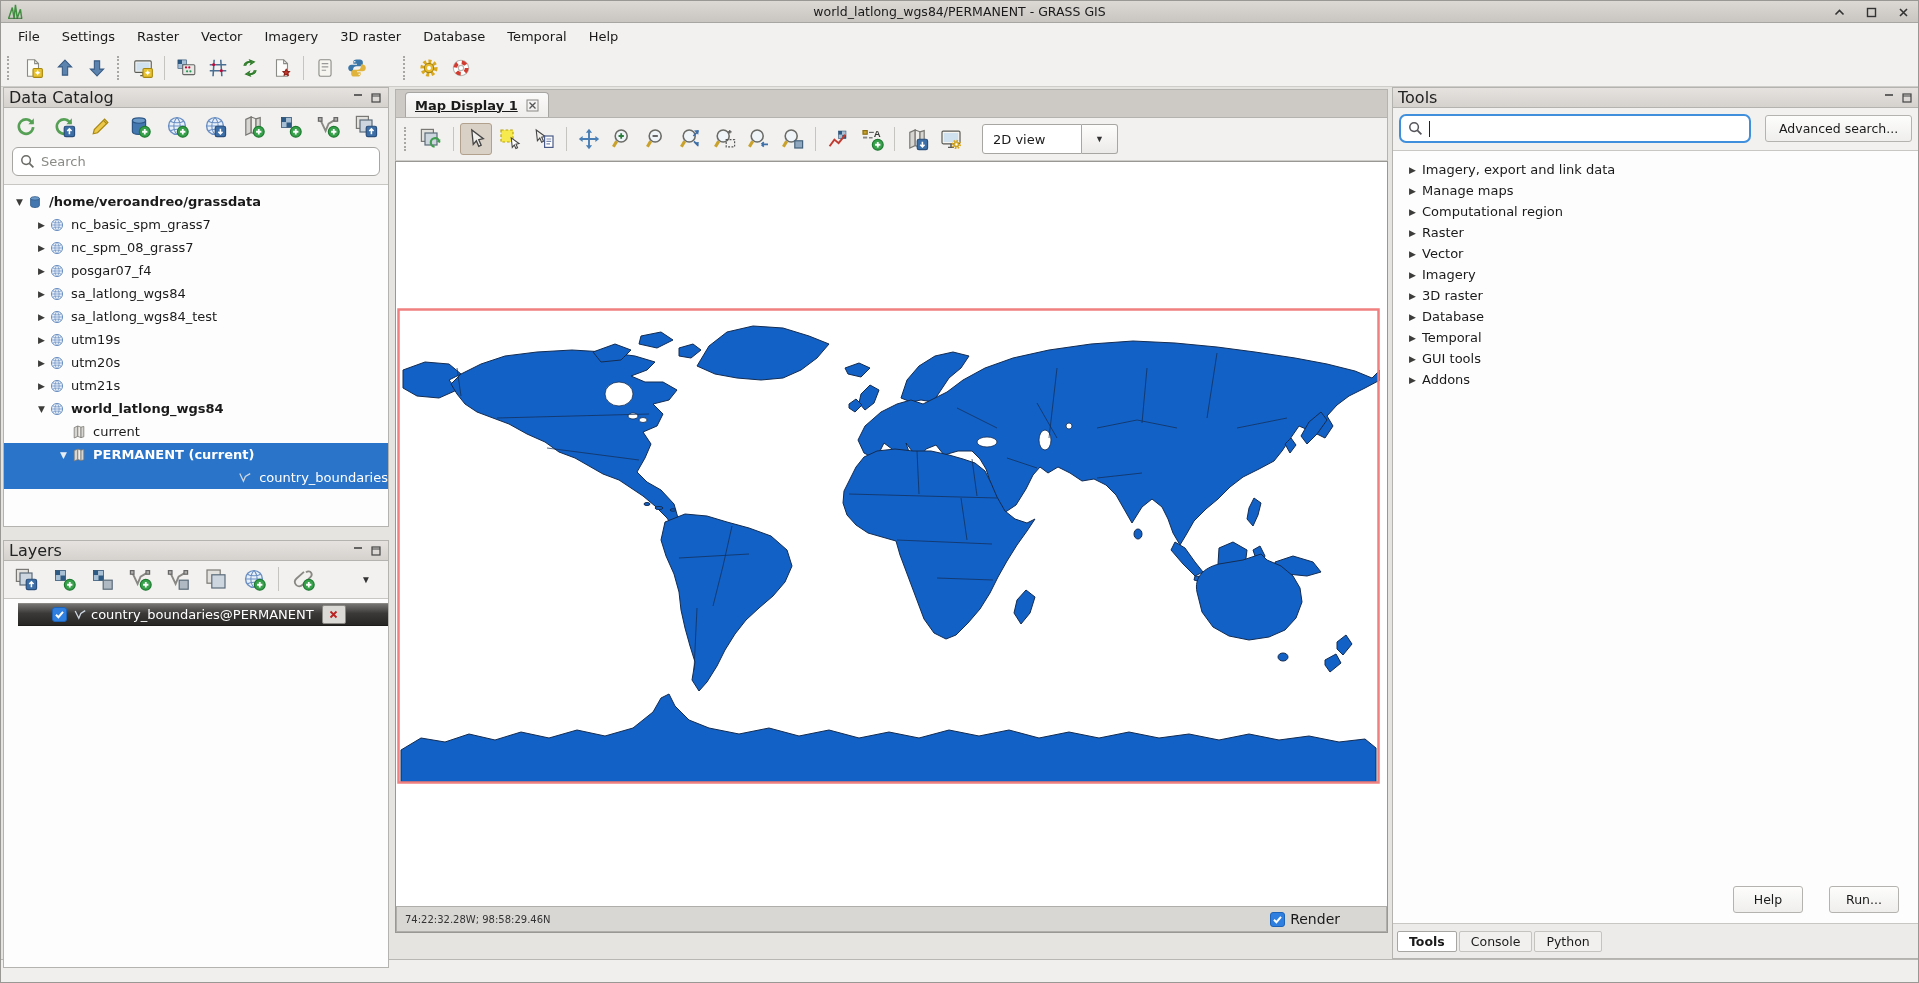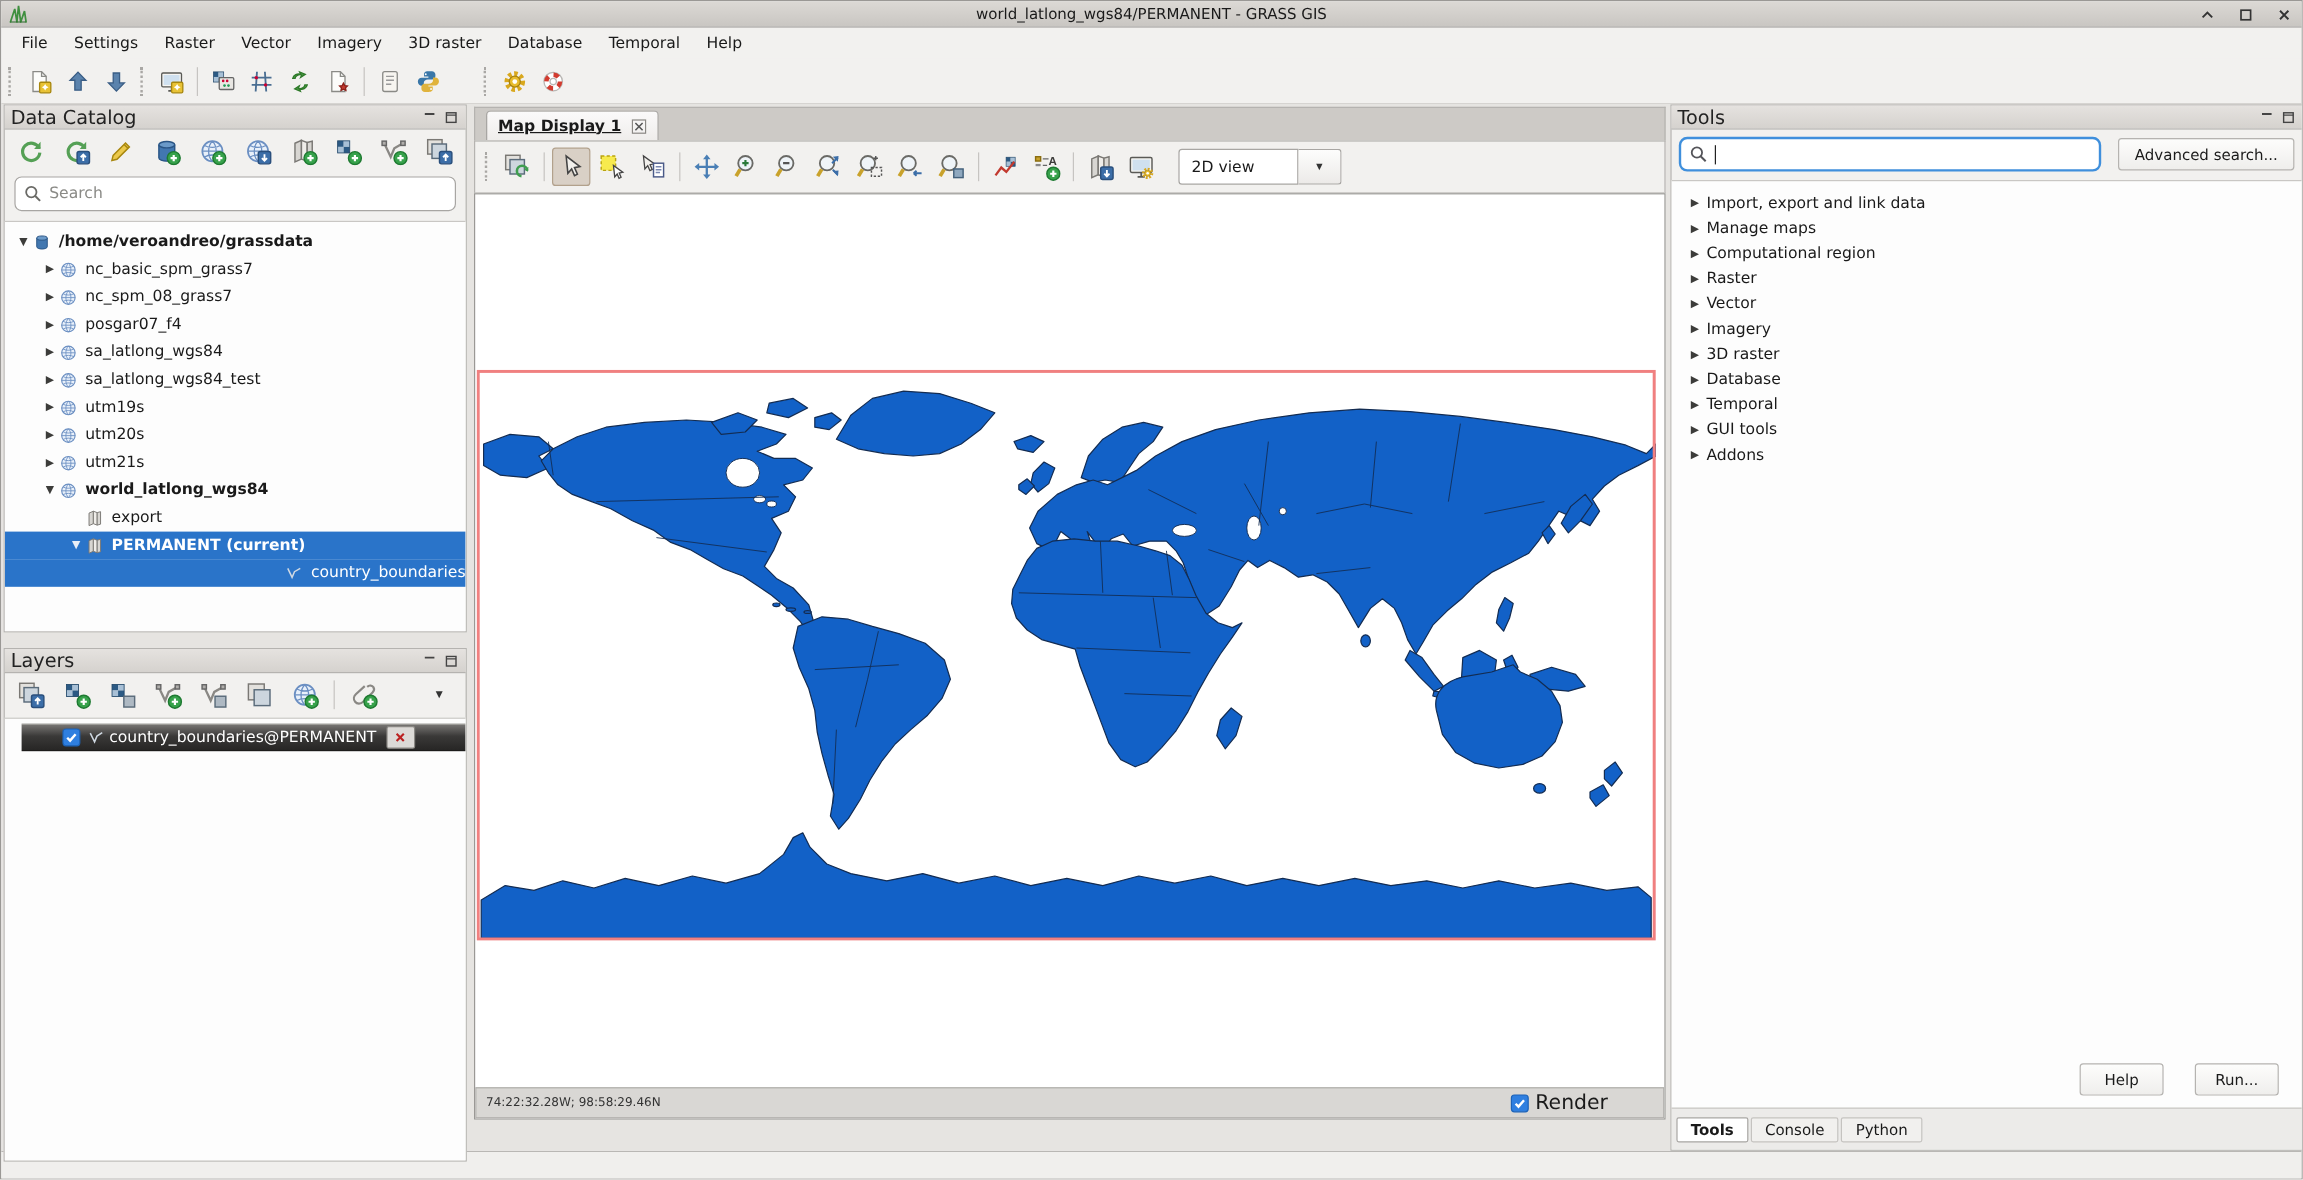--- a/index.html
+++ b/index.html
@@ -77,21 +77,21 @@
   .map-toolbar { position:absolute; top:30px; left:0; right:0; height:44px; background:#f2f1ef; border:1px solid #b5b3b0; border-bottom:1px solid #cfcdca; display:flex; align-items:center; padding-left:4px; }
   .map-toolbar .tb { width:32px; height:32px; }
   .map-toolbar .tb svg { width:24px; height:24px; }
   .combo { display:flex; margin-left:14px; height:30px; }
   .combo .combo-value { width:100px; background:#fff; border:1px solid #a8a6a3; border-radius:3px 0 0 3px; font-size:13px; color:#1a1a1a; display:flex; align-items:center; padding-left:10px; }
   .combo .combo-btn { width:36px; background:linear-gradient(#fdfdfc,#eceae8); border:1px solid #a8a6a3; border-left:none; border-radius:0 3px 3px 0; display:flex; align-items:center; justify-content:center; font-size:9px; color:#333; }
   .canvas { position:absolute; top:74px; left:0; right:0; bottom:26px; background:#fff; border:1px solid #9a9895; overflow:hidden; }
   .mapsvg { position:absolute; left:1px; top:146px; width:983px; height:476px; }
   .mapstatus { position:absolute; bottom:0; left:0; right:0; height:26px; background:#d9d7d4; border:1px solid #b0aeab; display:flex; align-items:center; padding:0 8px; }
   .coords { font-size:10px; color:#333; flex:1; }
-  .renderbox { display:flex; align-items:center; gap:5px; margin-right:38px; font-size:17px; color:#1a1a1a; }
+  .renderbox { display:flex; align-items:center; gap:5px; margin-right:38px; font-size:14px; color:#1a1a1a; }
 
   
   .tools-search-row { display:flex; align-items:center; padding:6px 6px 0 6px; gap:14px; }
   .tools-search { flex:none; width:352px; }
   .btn { background:linear-gradient(#fdfdfc,#efeeec); border:1px solid #b5b3b0; border-radius:3px; font-size:12.5px; color:#1a1a1a; padding:5px 13px; font-family:"DejaVu Sans",sans-serif; }
   .tools-body { position:absolute; left:0; right:0; top:62px; bottom:35px; background:#fdfdfd; border-top:1px solid #c9c7c4; padding-top:8px; }
   .tools-row { display:flex; align-items:center; height:21px; font-size:13px; color:#1a1a1a; }
   .tools-row .tw { width:13px; margin-left:13px; }
   .tools-actions { position:absolute; right:20px; bottom:45px; display:flex; gap:26px; }
   .tools-actions .btn { min-width:70px; text-align:center; }
@@ -460,21 +460,21 @@
             </div>
             <div class="trow" style="padding-left: 52px;">
               <span class="tw"></span>
               <span class="ticon">
                 <svg viewBox="0 0 20 20">
                   <path d="M4 4.5l4.5-2v13l-4.5 2z" fill="#d8d6d2" stroke="#7a7874"></path>
                   <path d="M8.5 2.5l4 1.5v13l-4-1.5z" fill="#efede9" stroke="#7a7874"></path>
                   <path d="M12.5 4l3.5-1v13l-3.5 1z" fill="#d8d6d2" stroke="#7a7874"></path>
                 </svg>
               </span>
-              <span class="tlabel">export</span>
+              <span class="tlabel">current</span>
             </div>
             <div class="trow sel b" style="padding-left: 52px;">
               <span class="tw">▼</span>
               <span class="ticon">
                 <svg viewBox="0 0 20 20">
                   <path d="M4 4.5l4.5-2v13l-4.5 2z" fill="#d8d6d2" stroke="#7a7874"></path>
                   <path d="M8.5 2.5l4 1.5v13l-4-1.5z" fill="#efede9" stroke="#7a7874"></path>
                   <path d="M12.5 4l3.5-1v13l-3.5 1z" fill="#d8d6d2" stroke="#7a7874"></path>
                 </svg>
               </span>
@@ -859,21 +859,21 @@
               <path d="M10 10 L14.3 14.3" stroke="#55555a" stroke-width="1.8"></path>
             </svg>
           <span class="caret"></span>
           <input type="text" value="" style="">
         </div>
         <button class="btn">Advanced search...</button>
       </div>
       <div class="tools-body">
           <div class="tools-row">
             <span class="tw">▶</span>
-            <span class="tlabel">Import, export and link data</span>
+            <span class="tlabel">Imagery, export and link data</span>
           </div>
           <div class="tools-row">
             <span class="tw">▶</span>
             <span class="tlabel">Manage maps</span>
           </div>
           <div class="tools-row">
             <span class="tw">▶</span>
             <span class="tlabel">Computational region</span>
           </div>
           <div class="tools-row">

